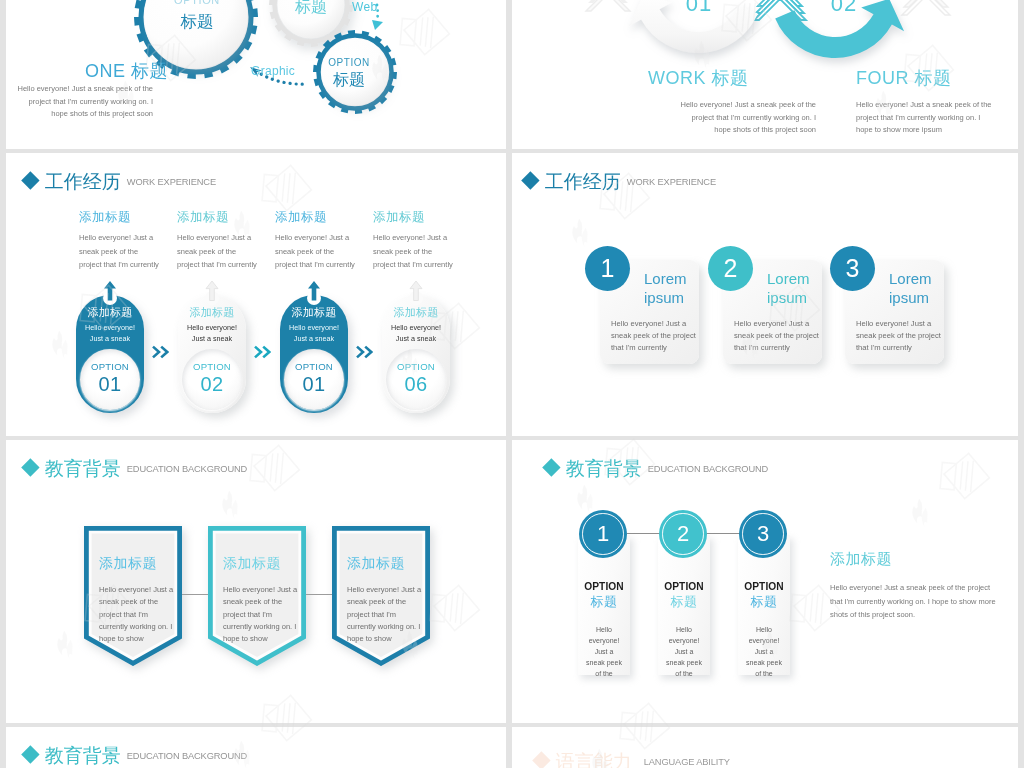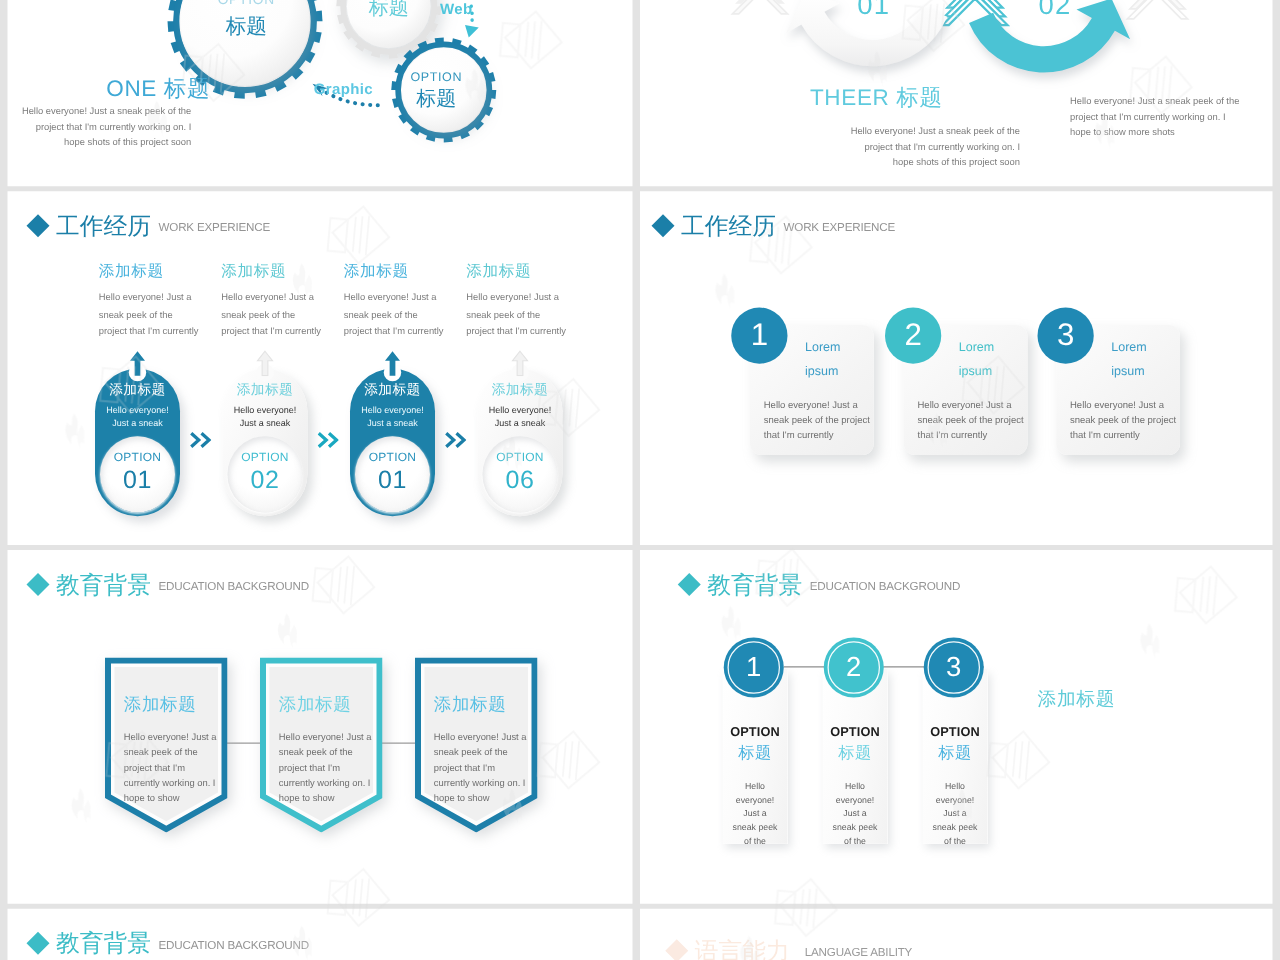--- a/index.html
+++ b/index.html
@@ -78,21 +78,21 @@
   .chev { position: absolute; top: 192px; }
 
 
   
   .wc-card {
     position: absolute; top: 107px; width: 99px; height: 104px;
     border-radius: 9px;
     background: linear-gradient(140deg,#fdfdfd 0%,#f4f4f4 60%,#efefef 100%);
     box-shadow: 4px 5px 9px rgba(160,165,170,.35);
   }
-  .wc-t { font-size: 10px; line-height: 19px; text-align: left; padding-top: 9px; padding-left: 44px; font-weight: 400; }
+  .wc-t { font-size: 15px; line-height: 19px; text-align: left; padding-top: 9px; padding-left: 44px; font-weight: 400; }
   .wc-b { font-size: 7.6px; color: #6f6f6f; line-height: 12.2px; margin-top: 11px; padding-left: 11px; white-space: nowrap; }
   .wc-circ {
     position: absolute; top: 93px; width: 45px; height: 45px; border-radius: 50%;
     color: #fff; font-size: 25px; font-weight: 300;
     display: flex; align-items: center; justify-content: center;
     z-index: 4;
   }
 
   
   .banner { position: absolute; top: 86px; width: 98px; height: 140px; z-index: 2; }
@@ -126,21 +126,21 @@
     box-sizing: border-box; pointer-events: none;
   }
   .ec-line { position: absolute; height: 1px; background: #8e8e8e; z-index: 1; }
   .ec-side { position: absolute; left: 318px; top: 110px; width: 195px; }
   .ec-side-t { font-size: 15px; color: #5ecbd8; letter-spacing: .5px; }
   .ec-side-b { font-size: 7.5px; color: #7a7a7a; line-height: 13.5px; margin-top: 12px; white-space: nowrap; }
 
   
   .gfx { position: absolute; left: 0; top: 0; }
   .g-lbl { position: absolute; text-align: center; width: 70px; line-height: 1.2; }
-  .g-tag { position: absolute; font-size: 12px; letter-spacing: .3px; line-height: 14px; font-weight: bold; }
+  .g-tag { position: absolute; font-size: 12px; letter-spacing: .3px; line-height: 14px; }
   .g-title { position: absolute; left: 79px; top: 200px; font-size: 18px; color: #3fa9d6; letter-spacing: .5px; }
   .g-body { position: absolute; left: 0px; top: 224px; width: 147px; font-size: 7.5px; color: #7c7c7c;
             line-height: 12.6px; text-align: right; white-space: nowrap; }
 
   
   .a-num { position: absolute; top: 126px; width: 60px; text-align: center;
            font-size: 22px; color: #52c8d9; font-weight: 300; letter-spacing: 1px; }
   .a-item { position: absolute; top: 207px; width: 168px; }
   .a-t { font-size: 18px; color: #5fcade; letter-spacing: .5px; }
   .a-b { font-size: 7.5px; color: #7c7c7c; line-height: 12.6px; margin-top: 9px;
@@ -330,32 +330,33 @@
 
         <g filter="url(#ashadow)">
           <path d="M282.5 151.2 A44 44 0 0 0 361.5 155.3 L349.2 148.5 L377.2 139.7 L392.1 172.3 L379.9 165.5 A65 65 0 0 1 263.2 159.4 Z" fill="#4cc3d4"></path>
         </g>
       </svg>
 
       <div class="a-num" style="left:157px;top:132px;">01</div>
       <div class="a-num" style="left:302px;top:132px;">02</div>
 
       <div class="a-item" style="left:136px;">
-        <div class="a-t">THEER 标题</div>
+        <div class="a-t">WORK 标题</div>
         <div class="a-b">
           <div>Hello everyone! Just a sneak peek of the</div>
           <div>project that I'm currently working on. I</div>
           <div>hope shots of this project soon</div>
         </div>
       </div>
       <div class="a-item a-left" style="left:344px;">
+        <div class="a-t">FOUR 标题</div>
         <div class="a-b">
           <div>Hello everyone! Just a sneak peek of the</div>
           <div>project that I'm currently working on. I</div>
-          <div>hope to show more shots</div>
+          <div>hope to show more ipsum</div>
         </div>
       </div>
     </div>
   </div>
 
   <div class="slide c0 r1">
     <div class="canvas">
       <div class="head" style="left:18px;top:19px;">
         <span class="dia" style="background:#1b7fa8;"></span>
         <span class="cn" style="color:#1b7fa8;">工作经历</span>
@@ -643,20 +644,25 @@
           <div>sneak peek</div>
           <div>of the</div>
         </div>
       </div>
       <div class="ec-circ" style="left:227px;background:#2089b4;">
         <span>3</span>
       </div>
 
       <div class="ec-side">
         <div class="ec-side-t">添加标题</div>
+        <div class="ec-side-b">
+          <div>Hello everyone! Just a sneak peek of the project</div>
+          <div>that I'm currently working on. I hope to show more</div>
+          <div>shots of this project soon.</div>
+        </div>
       </div>
     </div>
   </div>
 
   <div class="slide c0 r3">
     <div class="canvas">
       <div class="head" style="left:18px;top:19px;">
         <span class="dia" style="background:#3cbcc6;"></span>
         <span class="cn" style="color:#3cbcc6;">教育背景</span>
         <span class="en">EDUCATION BACKGROUND</span>

